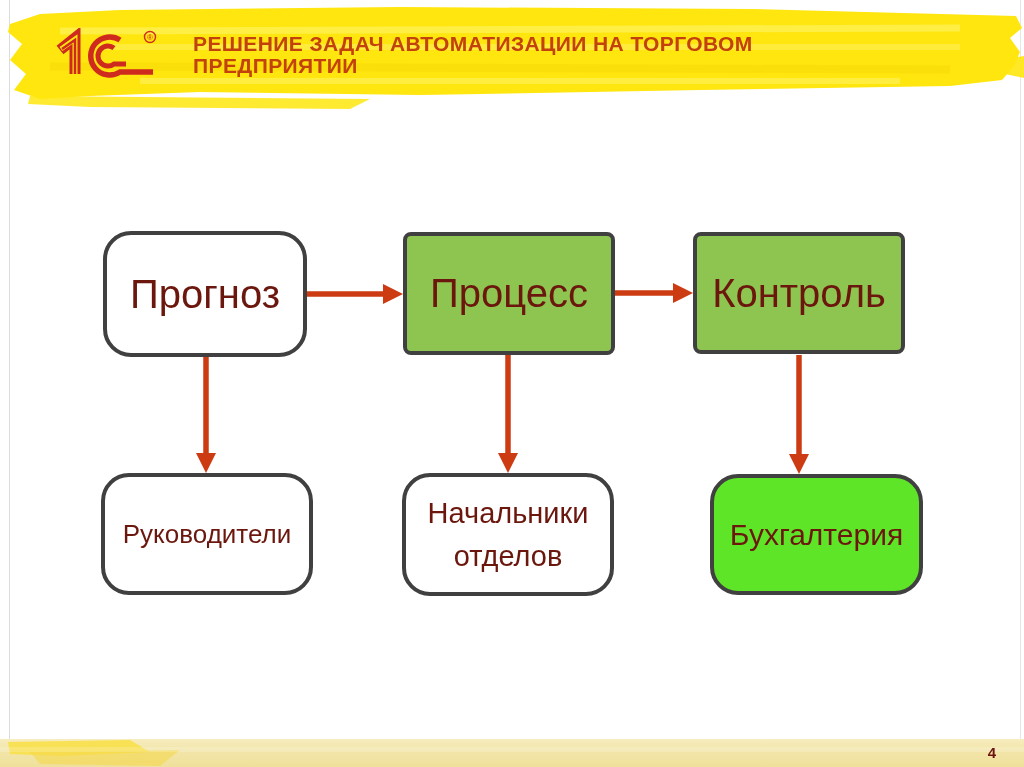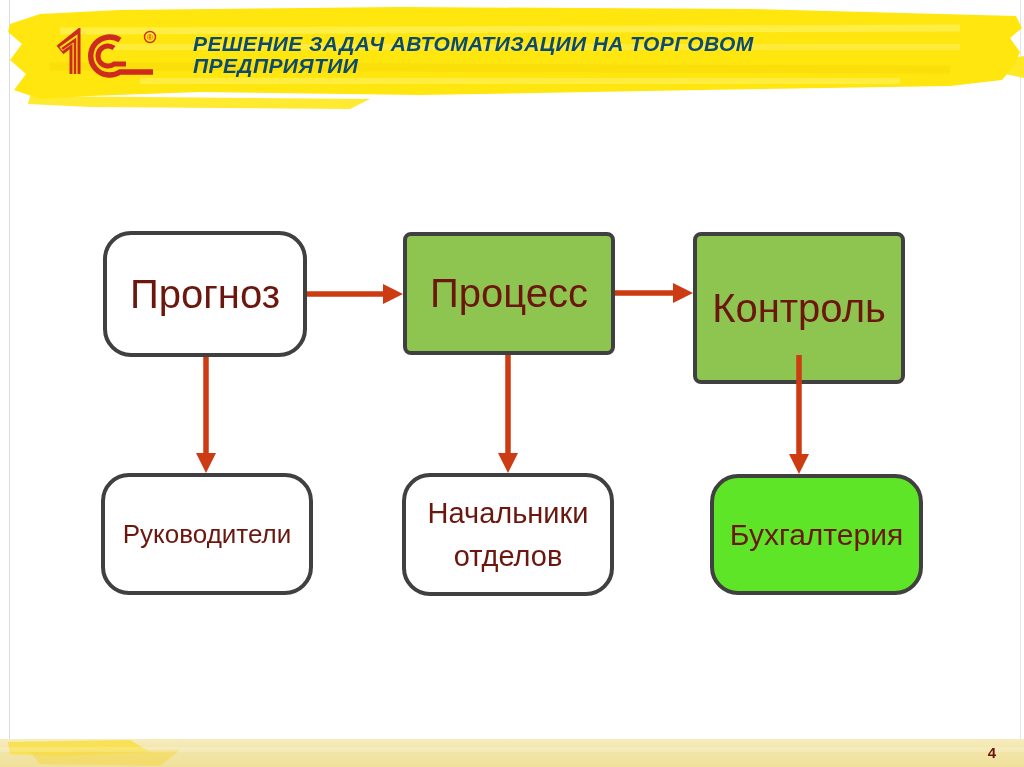--- a/index.html
+++ b/index.html
@@ -9,37 +9,36 @@
   }
   .page-edge{position:absolute;background:#dcdcdc;width:1px;top:0;bottom:0;}
   .page-edge.left{left:9px;}
   .page-edge.right{left:1020px;background:#e6e6e6;}
 
   .banner{position:absolute;left:0;top:0;width:1024px;height:116px;}
   .logo{position:absolute;left:54px;top:28px;width:104px;height:54px;}
 
   .title{
     position:absolute;left:193px;top:33px;width:720px;
-    color:#0c4a6e;font-weight:bold;font-size:21px;line-height:22px;
+    color:#c2410c;font-weight:bold;font-size:21px;line-height:22px;
     letter-spacing:0.4px;
-    font-style:italic;
   }
 
   .node{
     position:absolute;box-sizing:border-box;
     border:4px solid #404040;border-radius:28px;
     display:flex;align-items:center;justify-content:center;
     text-align:center;color:#6b170e;background:#ffffff;
   }
   .node.green{background:#8ec550;border-radius:8px;}
   .node.lime{background:#5fe527;}
 
   #node-prognoz      {left:103px;top:231px;width:204px;height:126px;font-size:40px;}
   #node-process      {left:403px;top:232px;width:212px;height:123px;font-size:40px;}
-  #node-kontrol      {left:693px;top:232px;width:212px;height:152px;font-size:40px;}
+  #node-kontrol      {left:693px;top:232px;width:212px;height:122px;font-size:40px;}
   #node-rukovoditeli {left:101px;top:473px;width:212px;height:122px;font-size:26px;}
   #node-nachalniki   {left:402px;top:473px;width:212px;height:123px;font-size:29px;line-height:1.45;padding:0 14px;}
   #node-buhgalteriya {left:710px;top:474px;width:213px;height:121px;font-size:30px;}
 
   .arrows{position:absolute;left:0;top:0;width:1024px;height:767px;pointer-events:none;}
 
   .footer{
     position:absolute;left:0;bottom:0;width:1024px;height:28px;
     background:linear-gradient(#f6ecbe 0%,#f2e5a8 45%,#efe09b 100%);
   }

